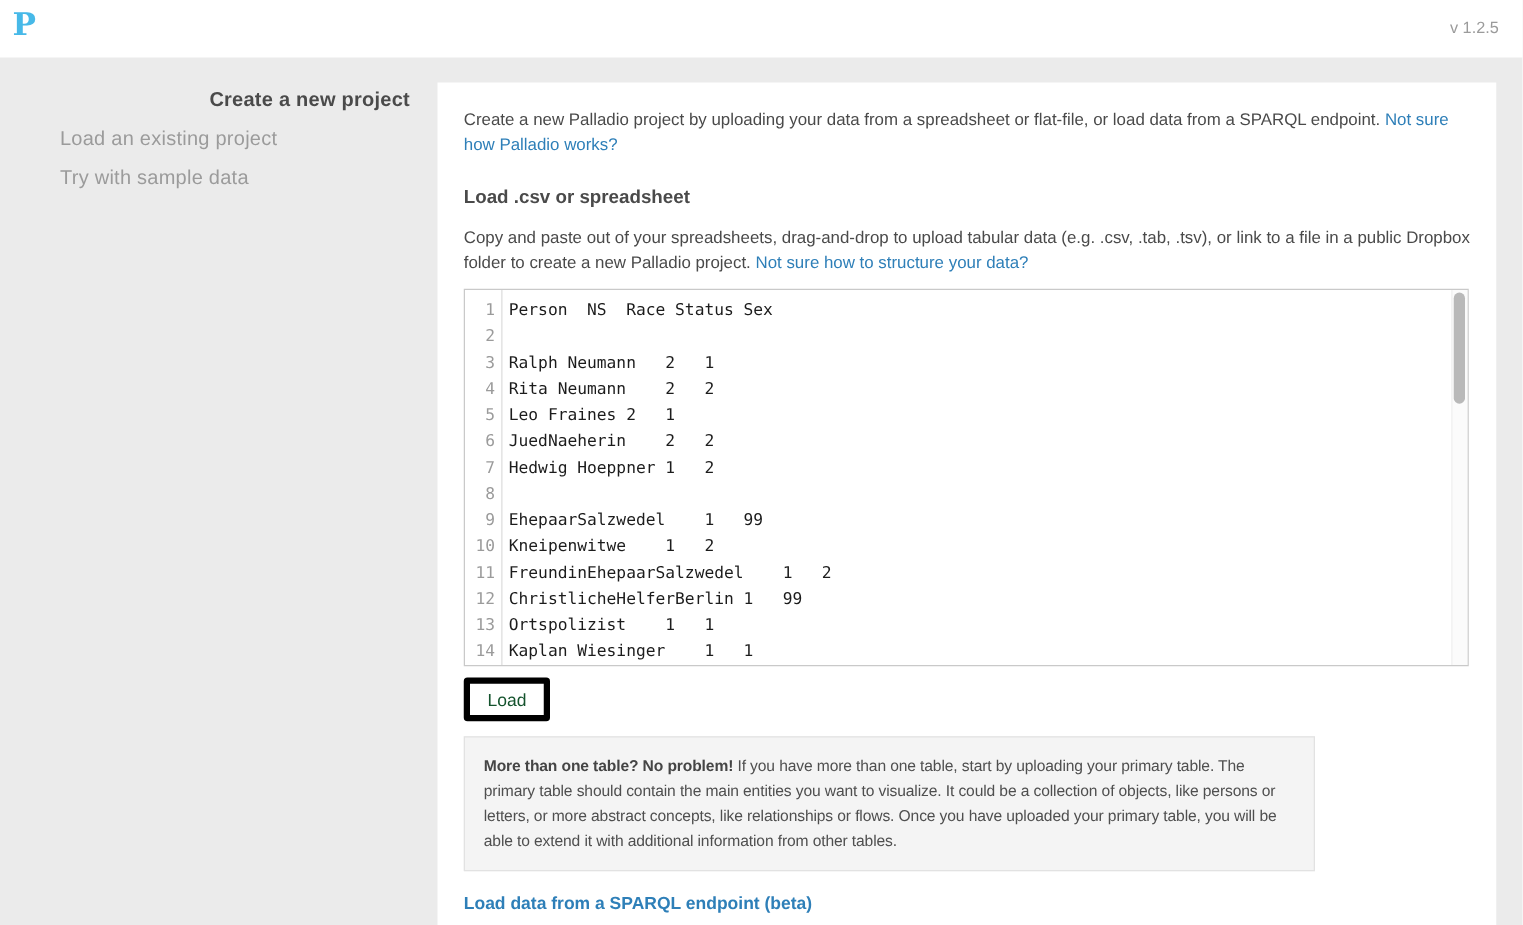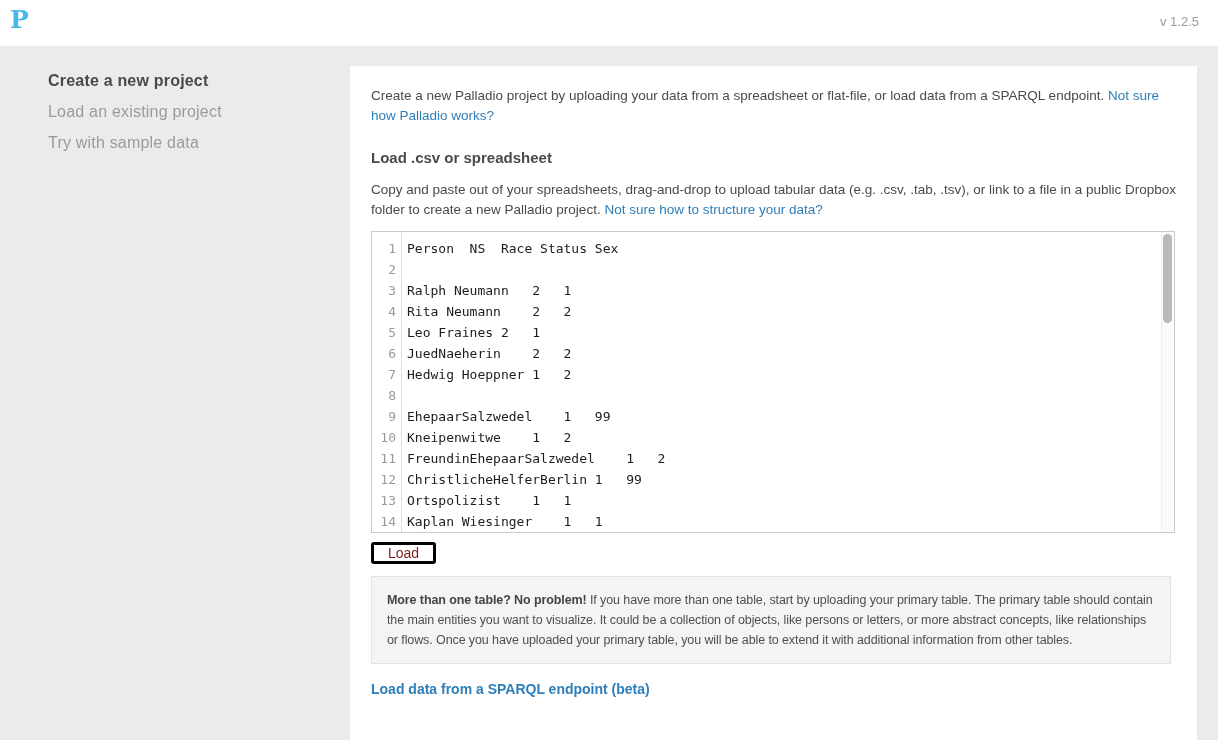--- a/index.html
+++ b/index.html
@@ -18,21 +18,21 @@
     font-size:25px; color:#47b9e8; cursor:pointer; line-height:32px;
   }
   .version { position:absolute; right:19px; top:14px; font-size:13px; color:#9b9b9b; }
 
   
   .sidebar { position:absolute; left:48px; top:72px; width:280px; }
   .side-item {
     font-size:16px; line-height:18px; color:#9b9b9b;
     margin-bottom:13px; letter-spacing:.2px; cursor:pointer;
   }
-  .side-item.active { color:#4a4a4a; font-weight:bold; }
+  .side-item.active { color:#4a4a4a; font-weight:bold;text-align:right; }
 
   
   .panel {
     position:absolute; left:350px; top:66px; width:847px; height:674px;
     background:#ffffff; padding:20px 15px 0 21px;
   }
   p.body-text { margin:0; font-size:13.5px; line-height:20px; color:#4a4a4a; }
   p.second { margin-top:14px; }
   a.link { color:#2e7fb8; text-decoration:none; cursor:pointer; }
   h2.section-heading { margin:23px 0 0 0; font-size:15px; line-height:17px; font-weight:bold; color:#4a4a4a; }
@@ -53,29 +53,29 @@
     position:absolute; right:0; top:0; bottom:0; width:13px;
     background:#fbfbfb; border-left:1px solid #f0f0f0;
   }
   .scroll-thumb {
     position:absolute; right:2px; top:2px; width:9px; height:89px;
     border-radius:5px; background:#b9b9b9; cursor:pointer;
   }
 
   
   .load-btn {
-    display:block; margin:9px 0 0 0; padding:0 14px; height:22px;
-    background:#ffffff; border:3px solid #000000; border-radius:3px;
-    font-family:"Liberation Sans", sans-serif; font-size:14px; color:#7f1d1d;
+    display:block; margin:9px 0 0 0; padding:0 14px; height:35px;
+    background:#ffffff; border:5px solid #000000; border-radius:3px;
+    font-family:"Liberation Sans", sans-serif; font-size:14px; color:#14532d;
     cursor:pointer;
   }
 
   
   .info-box {
-    margin-top:12px; width:800px; min-height:88px;
+    margin-top:12px; width:681px; min-height:88px;
     background:#f4f4f4; border:1px solid #e2e2e2;
     padding:13px 15px; font-size:12.5px; line-height:20px; color:#4f4f4f;
     letter-spacing:-0.1px;
   }
   .info-box b { color:#454545; }
 
   
   .sparql {
     display:inline-block; margin-top:17px;
     font-size:14px; font-weight:bold; color:#2e7fb8; text-decoration:none; cursor:pointer;

